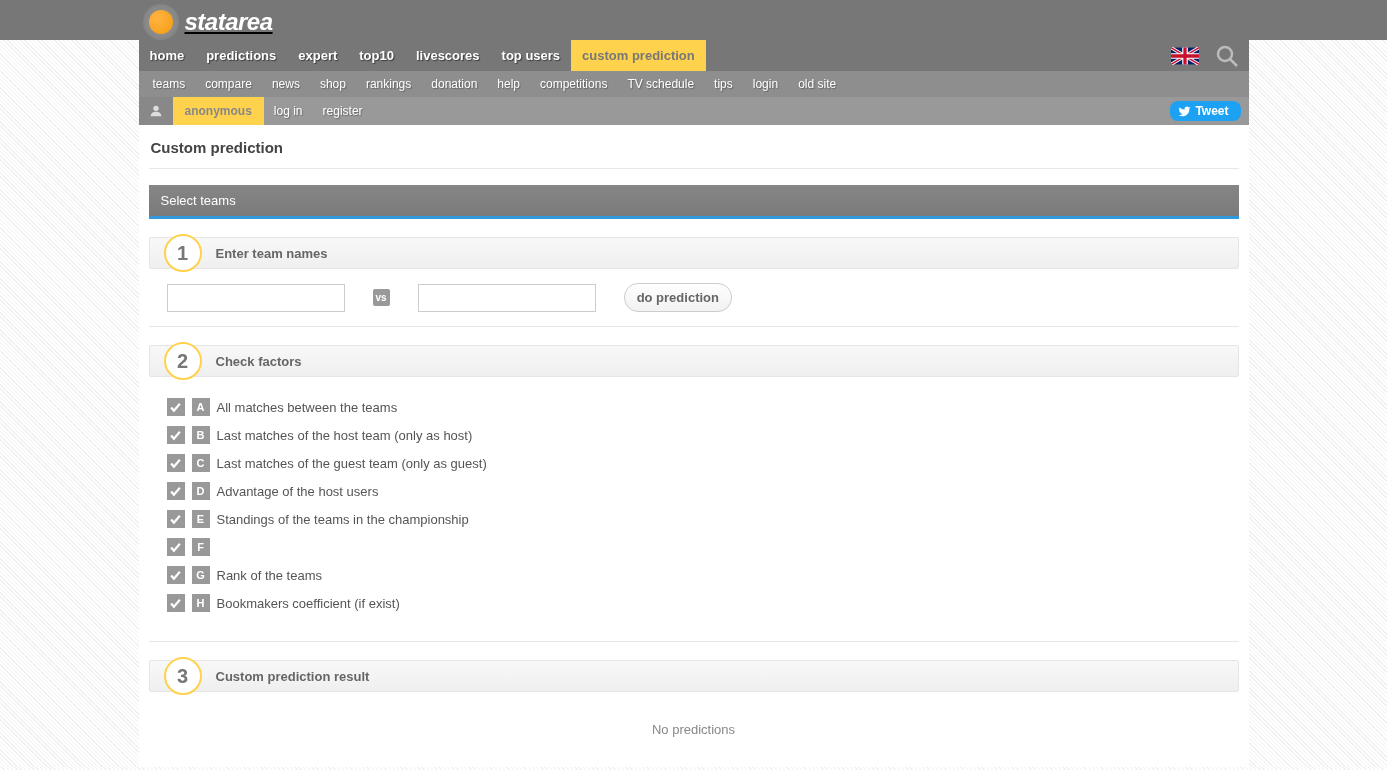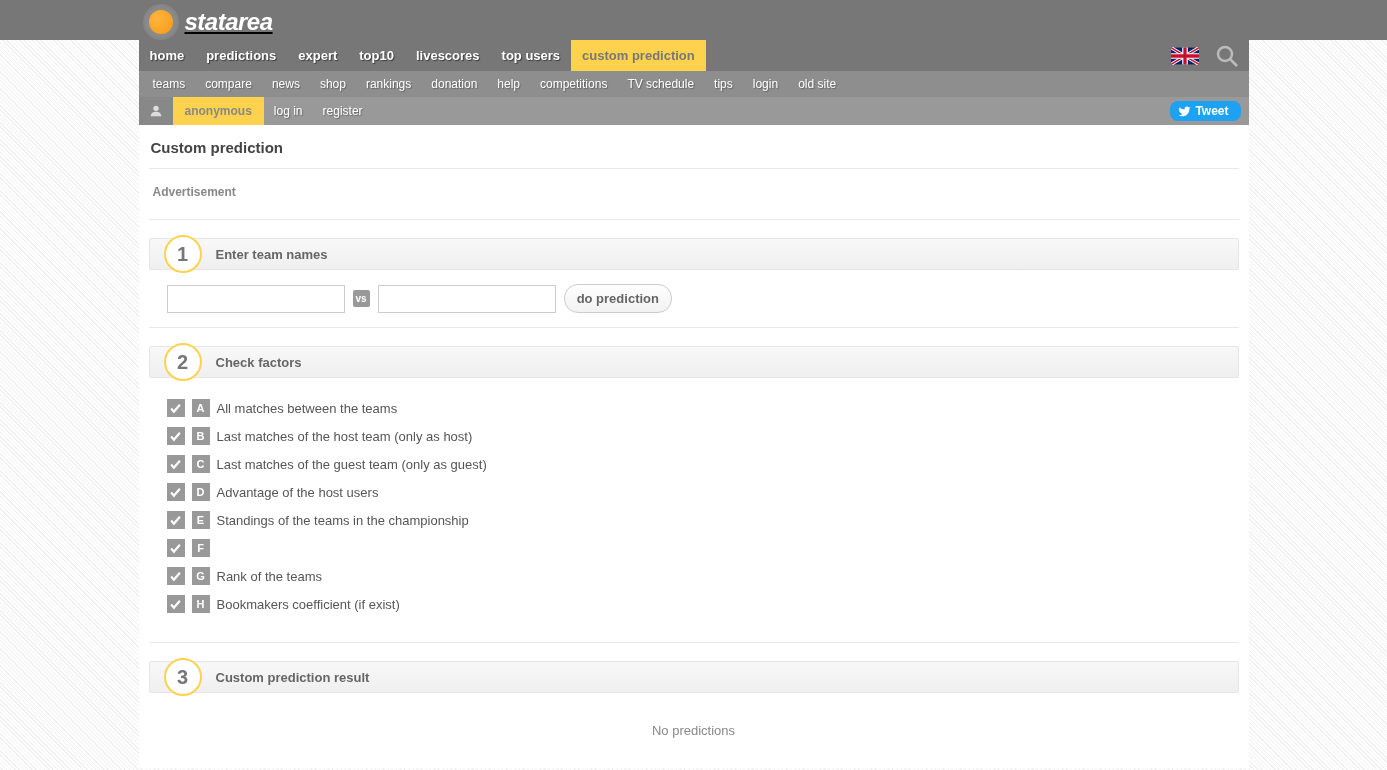--- a/index.html
+++ b/index.html
@@ -217,21 +217,21 @@
   font-weight: bold;
   color: #666;
 }
 .step-body {
   padding: 14px 18px;
   border-bottom: 1px solid #e8e8e8;
 }
 .team-row {
   display: flex;
   align-items: center;
-  gap: 8px;
+  gap: 28px;
 }
 .team-input {
   width: 178px;
   height: 28px;
   border: 1px solid #ccc;
   padding: 0 6px;
   font-size: 13px;
 }
 .vs-badge {
   background: #999;
@@ -369,21 +369,21 @@
       <svg class="tweet-bird" viewBox="0 0 24 24" fill="#fff">
         <path d="M23 3a10.9 10.9 0 01-3.14 1.53 4.48 4.48 0 00-7.86 3v1A10.66 10.66 0 013 4s-4 9 5 13a11.64 11.64 0 01-7 2c9 5 20 0 20-11.5a4.5 4.5 0 00-.08-.83A7.72 7.72 0 0023 3z"></path>
       </svg>
       <span>Tweet</span>
     </div>
   </div>
 
   <div class="content">
     <div class="page-title">Custom prediction</div>
 
-    <div class="ad-label">Advertisement</div>
+    <div class="panel-header">Select teams</div>
 
     <div class="step-header">
       <div class="step-num">1</div>
       <div class="step-label">Enter team names</div>
     </div>
     <div class="step-body">
       <div class="team-row">
         <input class="team-input" value="" style="">
         <span class="vs-badge">vs</span>
         <input class="team-input" value="" style="">

